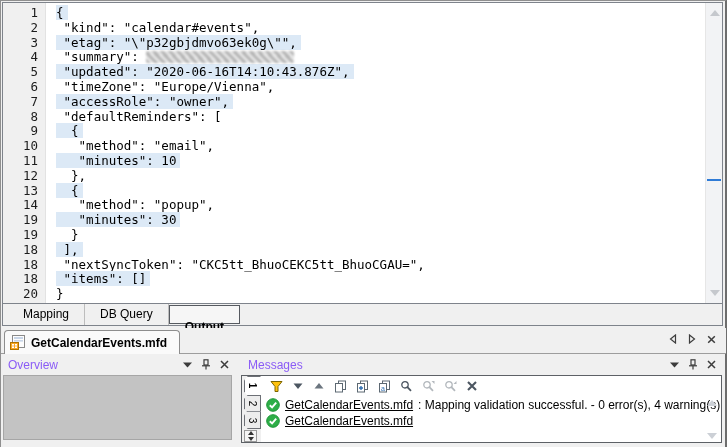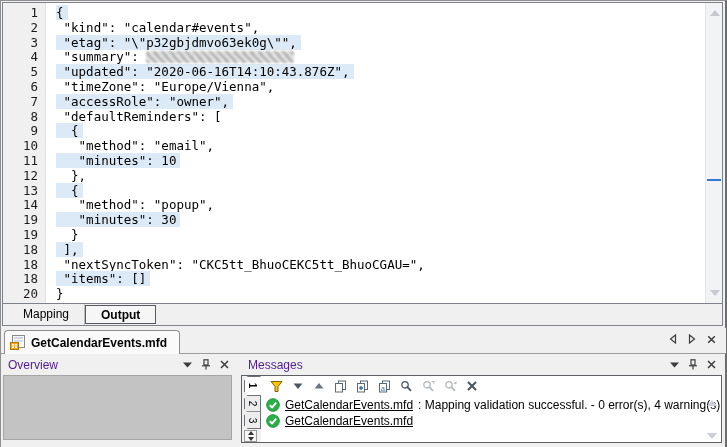--- a/index.html
+++ b/index.html
@@ -26,34 +26,34 @@
   .vscroll { width:17px; background:#f2f3f5; border-left:1px solid #e6e6e6; position:relative; }
   .sb-arrow { position:absolute; left:4px; width:0; height:0; border-left:5px solid transparent; border-right:5px solid transparent; }
   .sb-up   { top:7px;    border-bottom:6px solid #c5c8cd; }
   .sb-down { bottom:7px; border-top:6px solid #c5c8cd; }
   .sb-marker { position:absolute; left:1px; right:1px; height:2px; top:176px; }
 
   
   .view-tabs { height:22px; border-top:1px solid #7e838b; background:#f0f0f0;
                display:flex; align-items:stretch; padding-left:5px; font-size:12px; }
   .vtab { padding:3px 15px 0 15px; color:#000; border-right:1px solid #bdbdbd; cursor:default; }
-  .vtab.active { border:1px solid #565a60; background:#f6f6f6; font-weight:bold; margin:1px 0 1px 0; padding-top:2px; }
+  .vtab.active { border:1px solid #565a60; background:#f6f6f6; font-weight:bold; margin:1px 0 1px 0; padding-top:14px; }
 
   
   .doc-tabbar { position:absolute; top:327px; left:0; width:725px; height:26px;
                 border-bottom:1px solid #9d9d9d; background:#f0f0f0; }
   .doc-tab { position:absolute; left:3px; top:2px; height:24px; display:inline-flex; align-items:center; gap:5px;
              background:#fafafa; border:1px solid #8d8d8d; border-bottom:none; border-radius:4px 4px 0 0;
              padding:0 12px 0 5px; font-size:12px; font-weight:bold; color:#000; }
   .doc-nav { position:absolute; right:10px; top:6px; display:flex; gap:11px; align-items:center; }
   .doc-nav svg { display:block; }
 
   
   .bottom { position:absolute; top:353px; left:0; right:0; bottom:0; display:flex; }
-  .panel-header { height:21px; display:flex; align-items:center; padding:0 6px 0 7px; font-size:12px; color:#4c1d95;justify-content:space-between; }
+  .panel-header { height:21px; display:flex; align-items:center; padding:0 6px 0 7px; font-size:12px; color:#8b5cf6;justify-content:space-between; }
   .panel-title { flex:1; }
   .hdr-icons { display:flex; gap:9px; align-items:center; }
   .hdr-icons svg { display:block; }
 
   .panel-left { width:234px; }
   .overview-content { margin:0 0 0 2px; width:229px; height:65px; background:#c3c3c3; border:1px solid #a6a6a6; }
 
   .splitter { width:6px; }
 
   .panel-right { flex:1; margin-right:3px; display:flex; flex-direction:column; }
@@ -111,20 +111,21 @@
         </div>
       <div class="code" id="code"><div class="code-line"><span class="hl" style="background: rgb(220, 233, 246);">{</span></div><div class="code-line"> "kind": "calendar#events",</div><div class="code-line"><span class="hl" style="background: rgb(220, 233, 246);"> "etag": "\"p32gbjdmvo63ek0g\"",</span></div><div class="code-line"> "summary": <span class="redacted"></span></div><div class="code-line"><span class="hl" style="background: rgb(220, 233, 246);"> "updated": "2020-06-16T14:10:43.876Z",</span></div><div class="code-line"> "timeZone": "Europe/Vienna",</div><div class="code-line"><span class="hl" style="background: rgb(220, 233, 246);"> "accessRole": "owner",</span></div><div class="code-line"> "defaultReminders": [</div><div class="code-line"><span class="hl" style="background: rgb(220, 233, 246);">  {</span></div><div class="code-line">   "method": "email",</div><div class="code-line"><span class="hl" style="background: rgb(220, 233, 246);">   "minutes": 10</span></div><div class="code-line">  },</div><div class="code-line"><span class="hl" style="background: rgb(220, 233, 246);">  {</span></div><div class="code-line">   "method": "popup",</div><div class="code-line"><span class="hl" style="background: rgb(220, 233, 246);">   "minutes": 30</span></div><div class="code-line">  }</div><div class="code-line"><span class="hl" style="background: rgb(220, 233, 246);"> ],</span></div><div class="code-line"> "nextSyncToken": "CKC5tt_BhuoCEKC5tt_BhuoCGAU=",</div><div class="code-line"><span class="hl" style="background: rgb(220, 233, 246);"> "items": []</span></div><div class="code-line">}</div></div>
       <div class="vscroll">
         <div class="sb-arrow sb-up"></div>
         <div class="sb-marker" id="sb-marker" style="background: rgb(47, 123, 214);"></div>
         <div class="sb-arrow sb-down"></div>
       </div>
     </div>
     <div class="view-tabs" id="view-tabs">
         <div class="vtab">Mapping</div>
+        <div class="vtab">DB Query</div>
         <div class="vtab active">Output</div>
       </div>
   </div>
 
   <div class="doc-tabbar">
     <div class="doc-tab">
       <svg width="16" height="15" viewBox="0 0 16 15">
         <rect x="2.5" y="0.5" width="12" height="12" fill="#fdfdfd" stroke="#8a8a8a"></rect>
         <rect x="4" y="2" width="9" height="2" fill="#c9d6e8"></rect>
         <rect x="4" y="5" width="9" height="1.6" fill="#c9d6e8"></rect>

